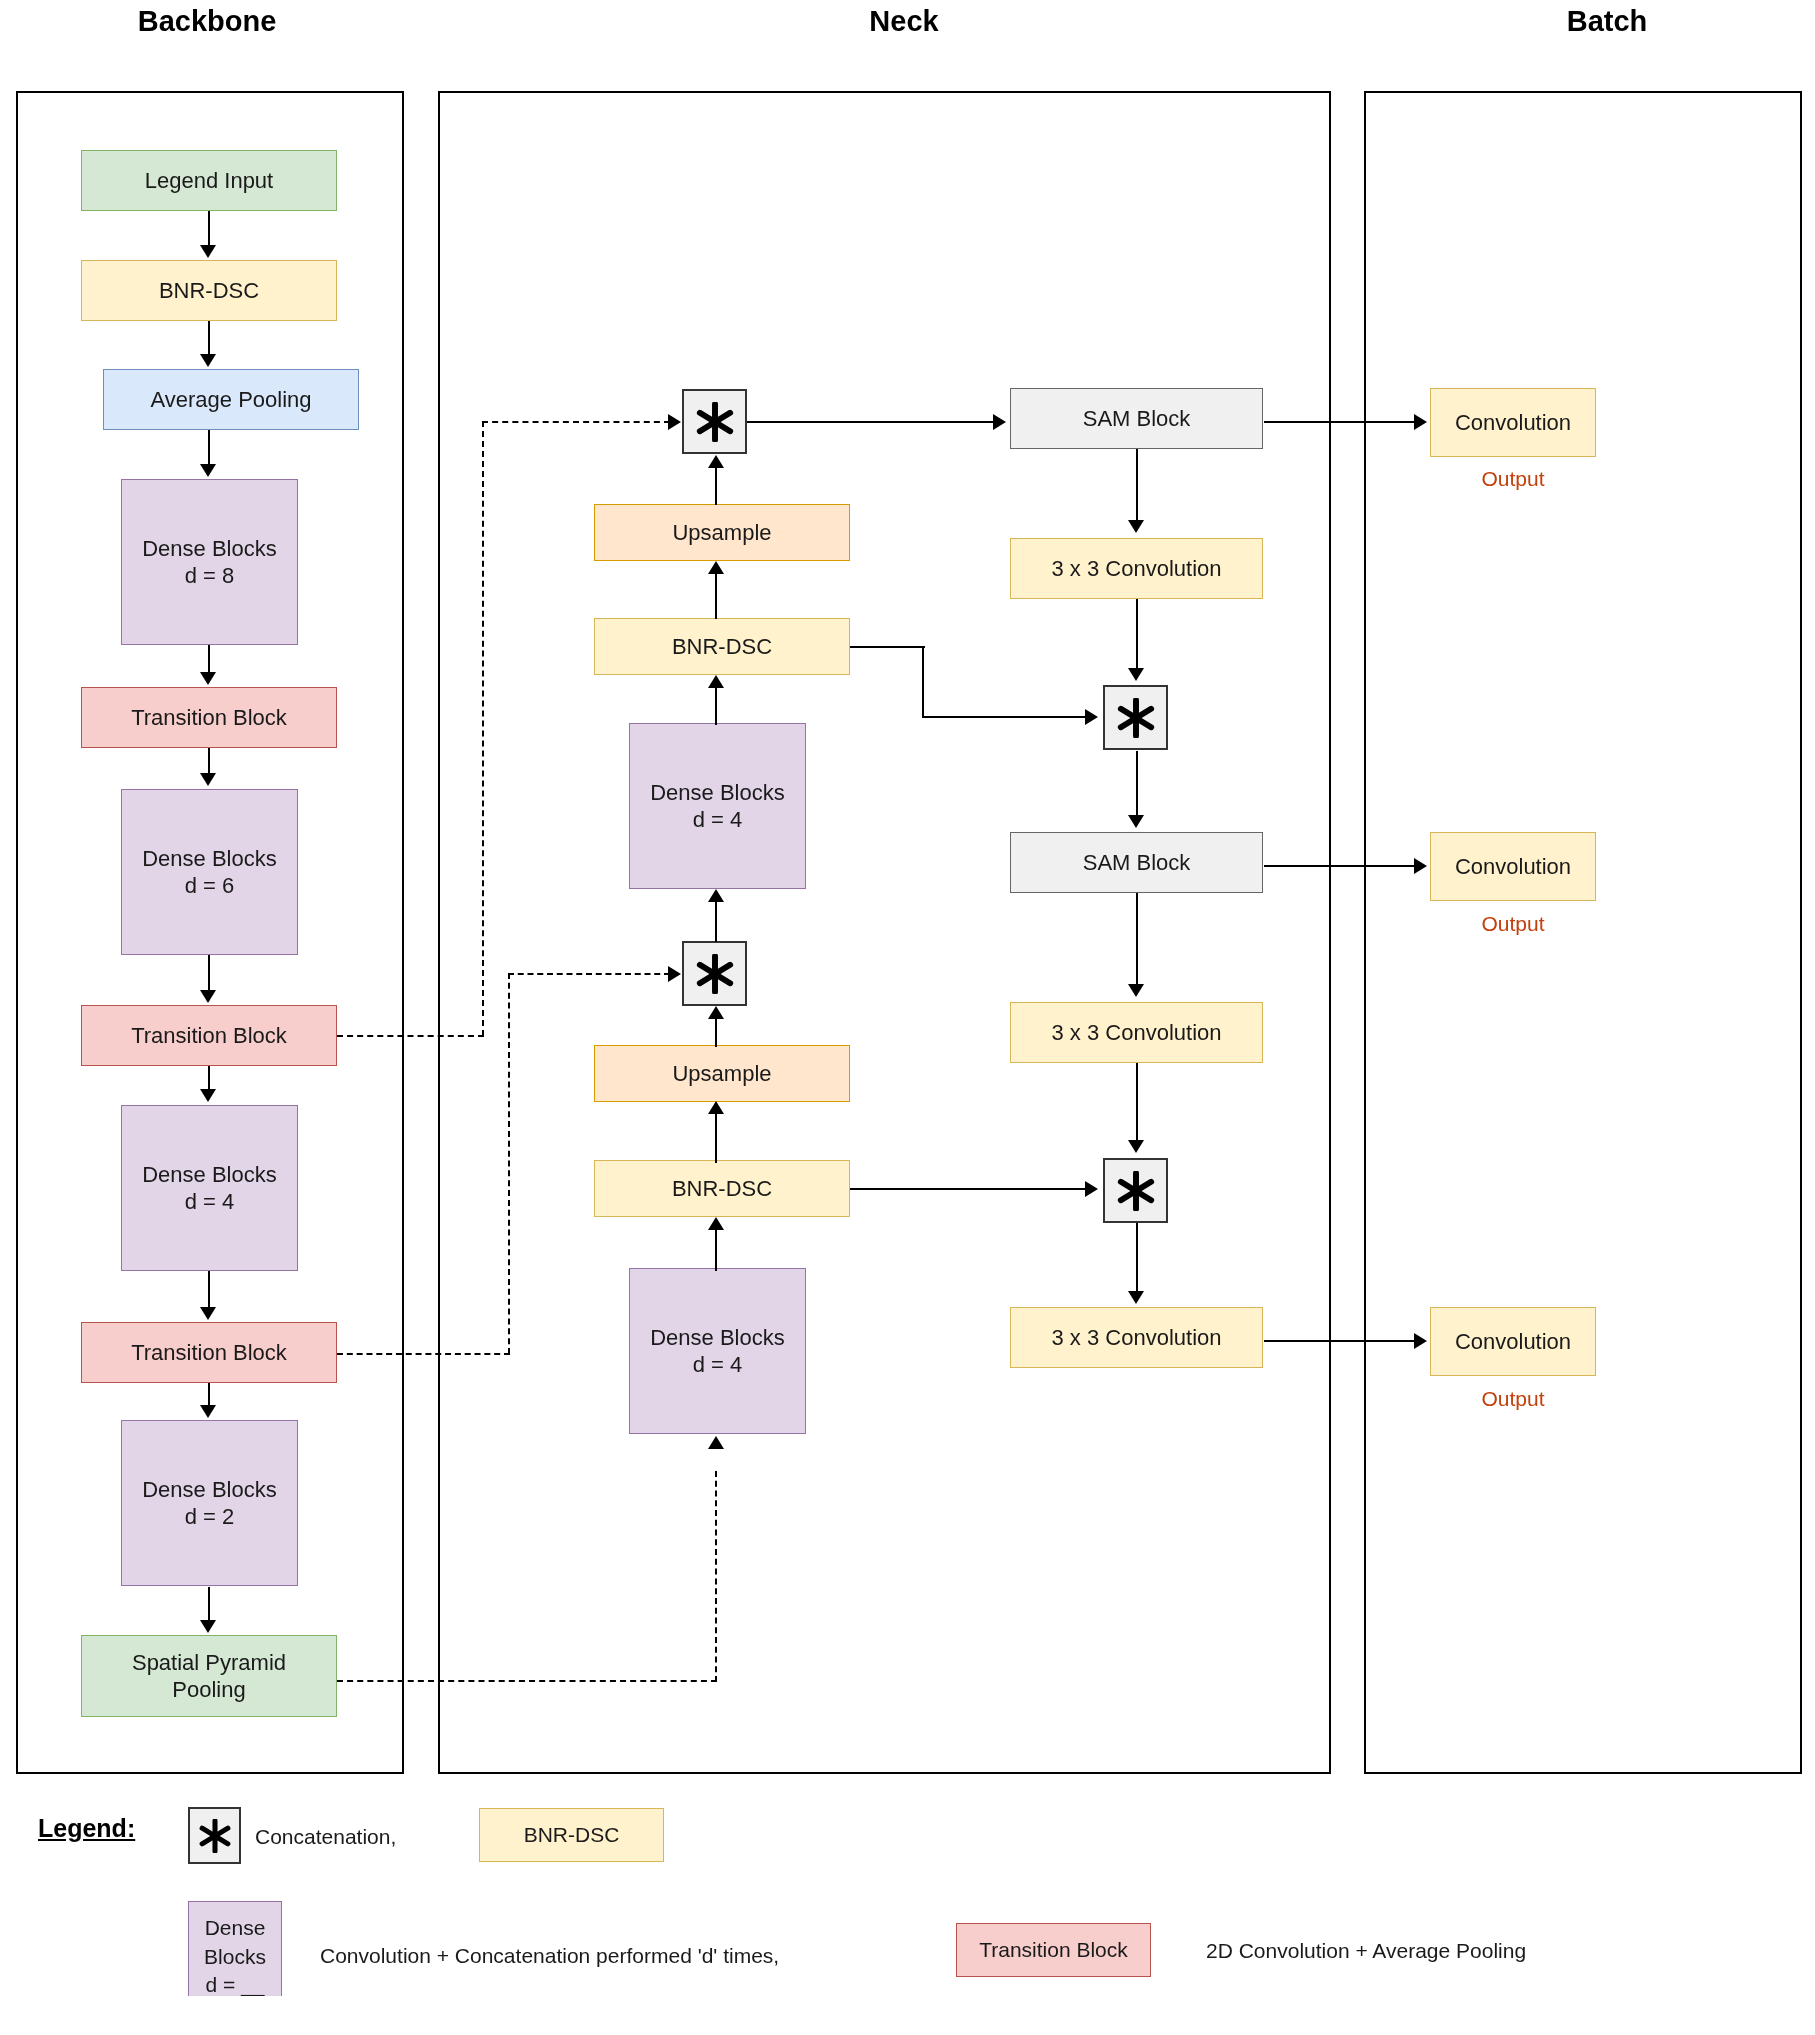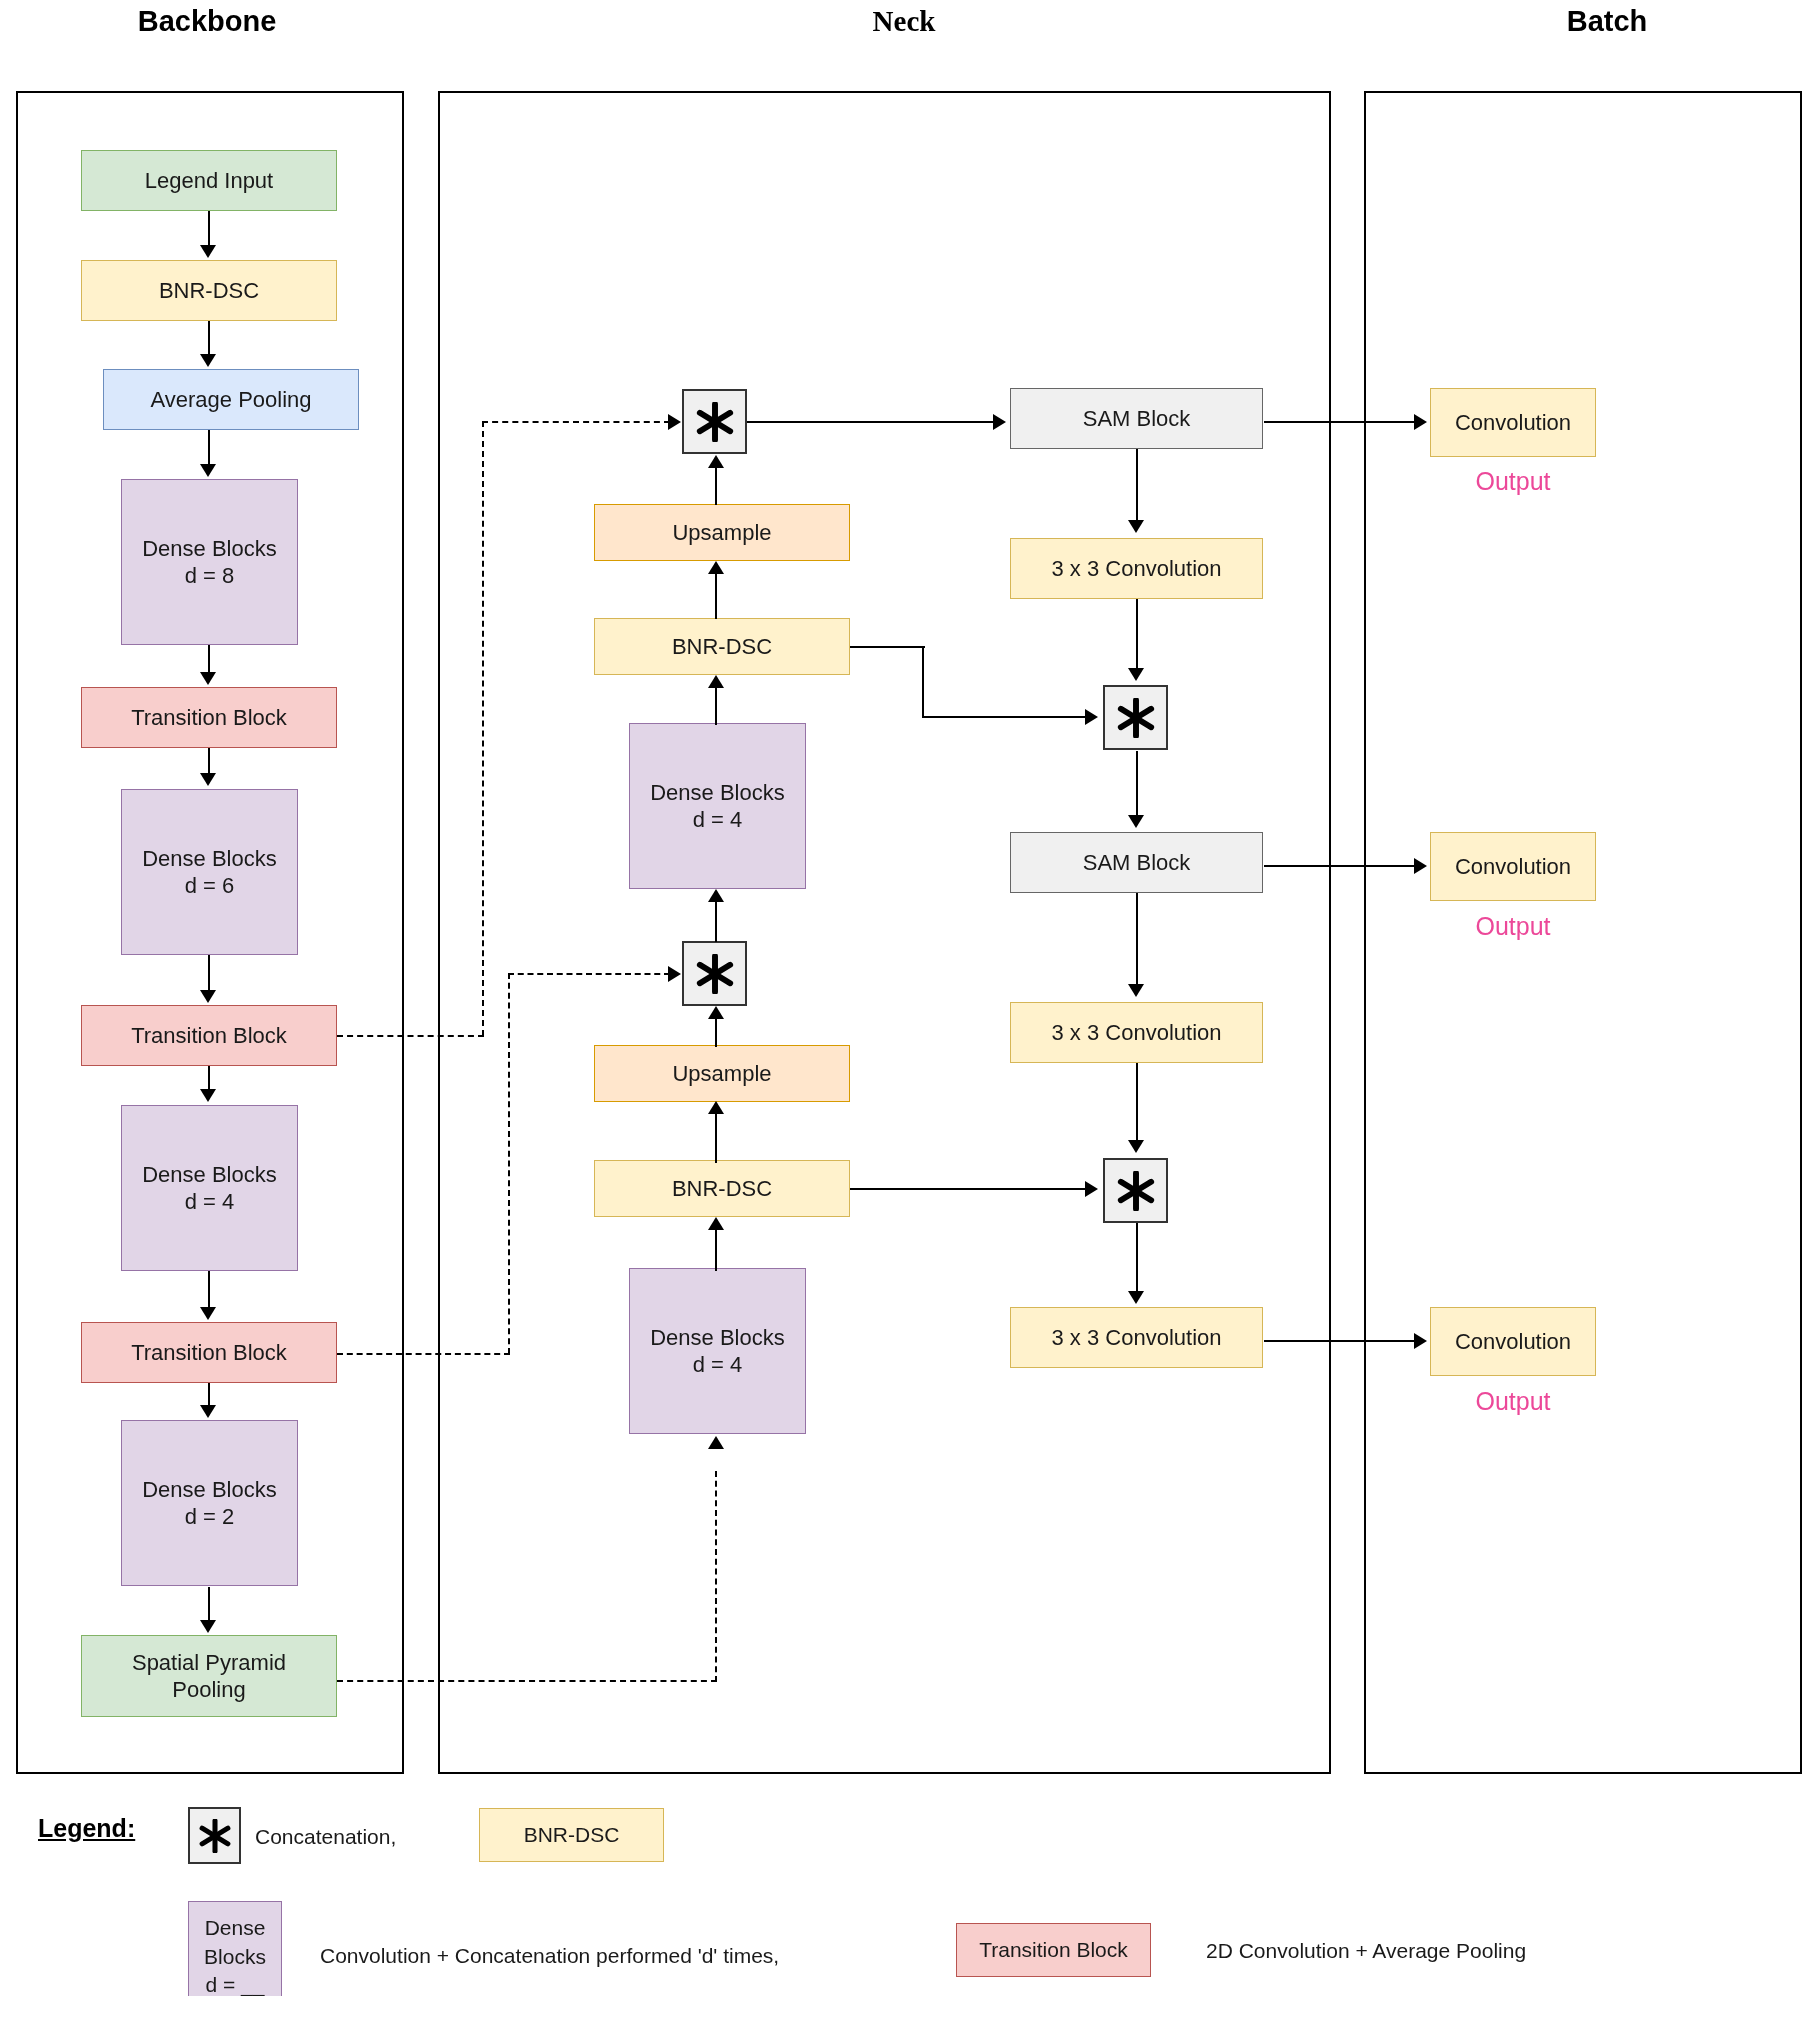--- a/index.html
+++ b/index.html
@@ -18,21 +18,21 @@
   .n-blue{background:#dae8fc;border-color:#6c8ebf;margin-left:22px;}
   .n-purple{background:#e1d5e7;border-color:#9673a6;}
   .n-red{background:#f8cecc;border-color:#b85450;}
   .n-orange{background:#ffe6cc;border-color:#d79b00;}
   .n-grey{background:#f0f0f0;border-color:#666666;}
 
   .concat{position:absolute;box-sizing:border-box;background:#f0f0f0;border:2.2px solid #333333;
           display:flex;align-items:center;justify-content:center;}
   .concat svg{display:block;}
 
-  .sublabel{position:absolute;font-size:25px;color:#ec4899;text-align:center;
+  .sublabel{position:absolute;font-size:21px;color:#c2410c;text-align:center;
             transform:translateX(-50%);white-space:nowrap;}
 
   .ln{position:absolute;background:#000000;}
   .ln-h{height:2.2px;}
   .ln-v{width:2.2px;}
   .dash-h{position:absolute;height:0;border-top:2.7px dashed #000000;}
   .dash-v{position:absolute;width:0;border-left:2.7px dashed #000000;}
 
   .arrow{position:absolute;width:0;height:0;}
   .arrow-down{border-left:8.2px solid transparent;border-right:8.2px solid transparent;border-top:13px solid #000;}
@@ -46,21 +46,21 @@
   .legend-box{position:absolute;box-sizing:border-box;display:flex;align-items:center;justify-content:center;
               text-align:center;font-size:21px;line-height:1.25;color:#1a1a1a;border-width:1.6px;border-style:solid;
               white-space:pre-line;}
 </style>
 </head>
 <body>
 
 <div id="stage">
 
   <div class="col-title" style="left:207px;top:5.4px;">Backbone</div>
-  <div class="col-title" style="left:904px;top:5.4px;font-family:Liberation Serif, serif;">Neck</div>
+  <div class="col-title" style="left:904px;top:5.4px;">Neck</div>
   <div class="col-title" style="left:1607px;top:5.4px;">Batch</div>
 
   <div class="panel" style="left:16.3px;top:91px;width:388px;height:1683px;"></div>
   <div class="panel" style="left:438px;top:91px;width:893px;height:1683px;"></div>
   <div class="panel" style="left:1364px;top:91px;width:438px;height:1683px;"></div>
 
   <div class="node n-green" style="left:81px;top:150px;width:256px;height:61px;">Legend Input</div>
   <div class="node n-yellow" style="left:81px;top:260px;width:256px;height:61px;">BNR-DSC</div>
   <div class="node n-blue" style="left:81px;top:369px;width:256px;height:61px;">Average Pooling</div>
   <div class="node n-purple" style="left:121px;top:479px;width:177px;height:166px;">Dense Blocks

